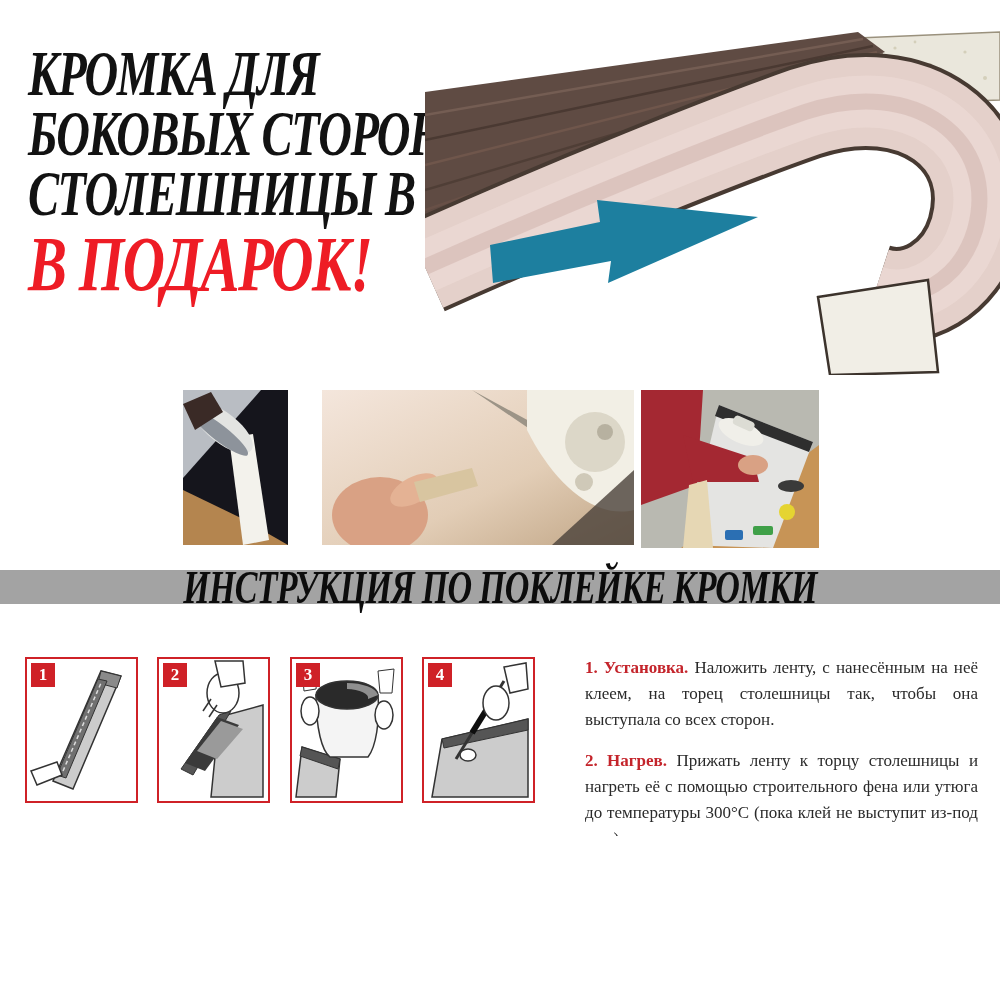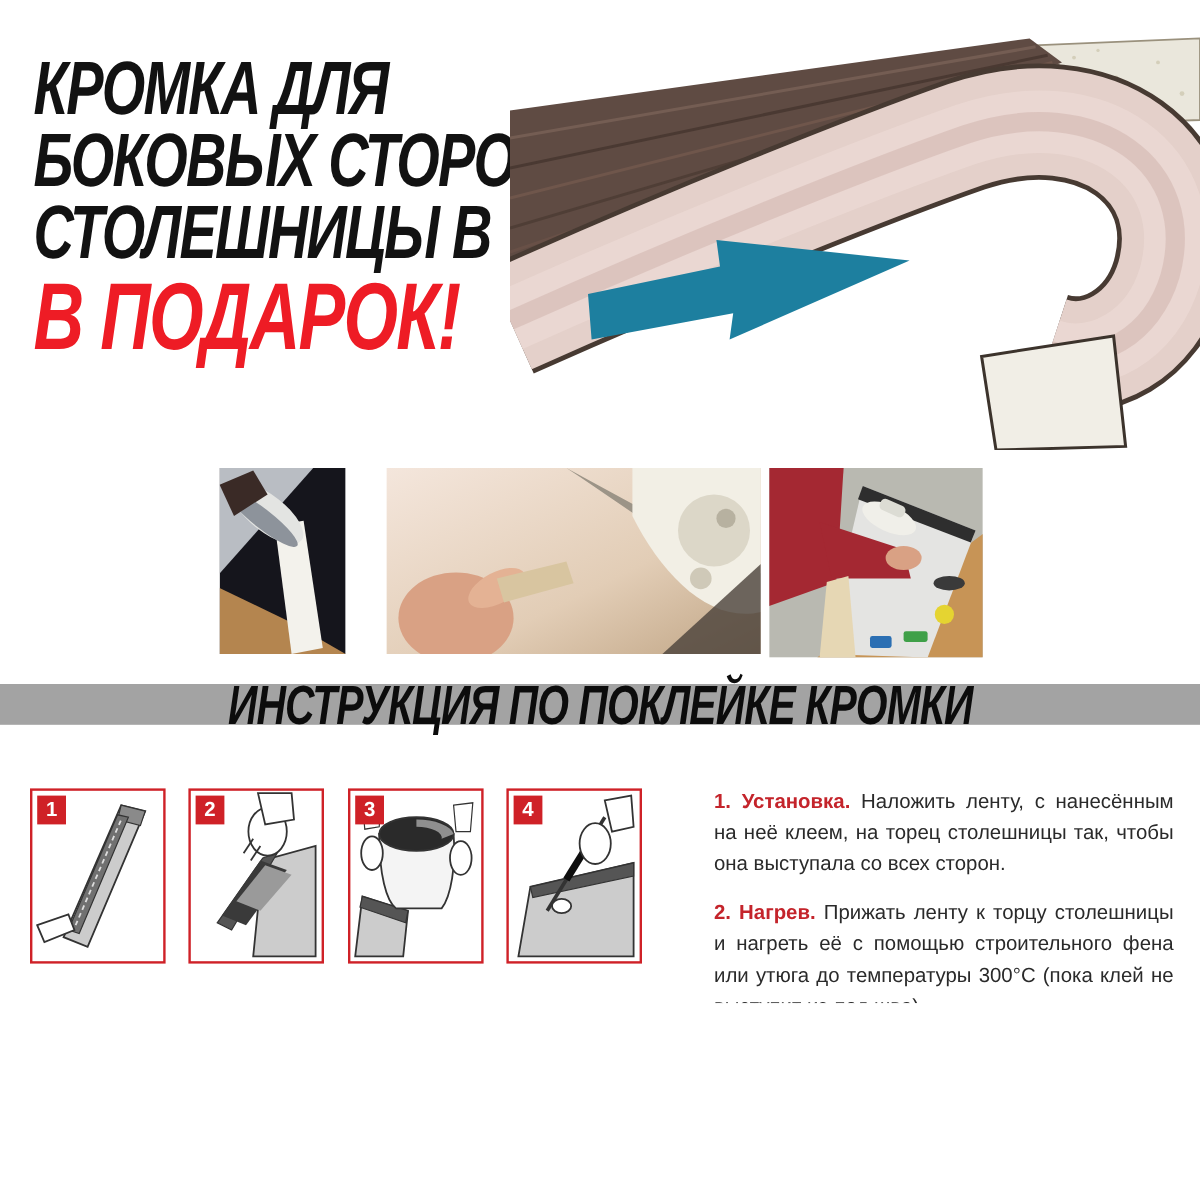--- a/index.html
+++ b/index.html
@@ -1,17 +1,17 @@
 <!DOCTYPE html>
 <html><head>
 <meta charset="utf-8">
 <style>
   html,body{margin:0;padding:0;background:#fff;}
   #stage{position:relative;width:1000px;height:836px;background:#fff;overflow:hidden;
-         font-family:Liberation Sans, sans-serif;}
+         font-family:Liberation Serif, serif;}
   .abs{position:absolute;}
 
   
   .headline{left:28px;top:44px;width:420px;}
   .hl-line{display:block;font-weight:bold;font-style:italic;font-size:63px;line-height:60px;
            color:#121212;letter-spacing:-2px;transform:scaleX(0.74);transform-origin:left top;
            white-space:nowrap;}
   .hl-red{display:block;font-weight:bold;font-style:italic;font-size:79px;line-height:72px;
           color:#ee1c25;letter-spacing:-2px;transform:scaleX(0.74);transform-origin:left top;
           white-space:nowrap;margin-top:4px;}
@@ -35,21 +35,21 @@
 
   
   .panel{top:657px;width:113px;height:146px;background:#fff;border:2px solid #cf2127;box-sizing:border-box;}
   .p1{left:25px;} .p2{left:157px;} .p3{left:290px;} .p4{left:422px;}
   .badge{position:absolute;left:4px;top:4px;width:24px;height:24px;background:#cf2127;color:#fff;
          font-weight:bold;font-size:17px;display:flex;align-items:center;justify-content:center;z-index:2;}
   .panel svg{position:absolute;left:0;top:0;}
 
   
   .steps{left:585px;top:655px;width:393px;}
-  .step-p{margin:0 0 15px 10px;font-size:17px;line-height:26px;color:#2a2a2a;text-align:justify;}
+  .step-p{margin:0 0 15px 0;font-size:17px;line-height:26px;color:#2a2a2a;text-align:justify;}
   .red{color:#c4242b;font-weight:bold;font-style:normal;}
   .wide-line{left:27px;width:955px;font-size:17px;line-height:22px;color:#2a2a2a;white-space:nowrap;}
   .l3{top:812px;} .l4{top:841px;} .n1{top:871px;} .n2{top:899px;}
 
   
   .bottombar{left:0;top:932px;width:1000px;height:37px;background:#f6b87a;border-bottom:3px solid #e9a65f;}
 </style>
 </head>
 <body>
 

